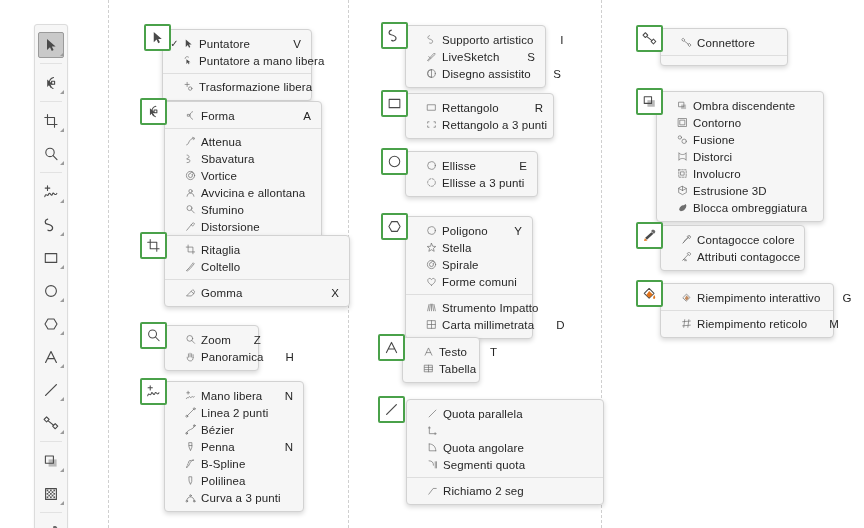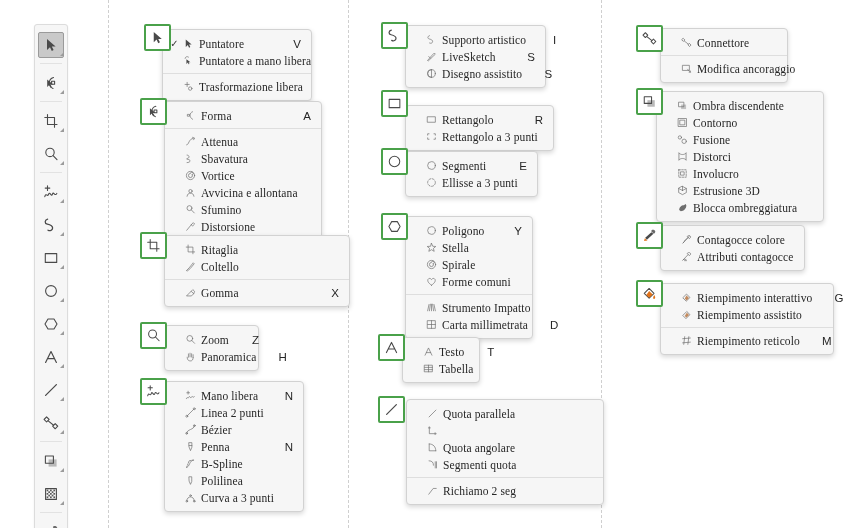--- a/index.html
+++ b/index.html
@@ -97,21 +97,20 @@
   .row .ic{
     width:16px;flex:0 0 16px;
     display:flex;align-items:center;justify-content:center;
   }
   .row .lbl{
     flex:1 1 auto;
     font-size:11.5px;
     color:#262626;
     padding-left:3px;
     letter-spacing:.01em;
-    font-family:Liberation Serif, serif;
   }
   .row .key{
     flex:0 0 auto;
     font-size:11.5px;
     color:#262626;
     padding-left:22px;
     text-align:right;
     min-width:8px;
   }
   .sep{height:1px;background:#dedede;margin:4px 0;}
@@ -633,21 +632,21 @@
       </div>
     </div>
   </div>
 
   <div class="group" style="left:381px;top:90px">
     <div class="grp-icon">
       <svg width="15" height="15" viewBox="0 0 16 16">
           <rect class="st" x="2.3" y="3.6" width="11.4" height="8.8"></rect>
         </svg>
     </div>
-    <div class="panel" style="left:24px;top:15px;width:149px">
+    <div class="panel" style="left:24px;top:3px;width:149px">
       <div class="row">
         <span class="chk"></span>
         <span class="ic">
             <svg width="11" height="11" viewBox="0 0 16 16">
               <rect class="stm" x="2.4" y="4" width="11.2" height="8"></rect>
             </svg>
           </span>
         <span class="lbl">Rettangolo</span>
         <span class="key">R</span>
       </div>
@@ -671,21 +670,21 @@
         </svg>
     </div>
     <div class="panel" style="left:24px;top:3px;width:133px">
       <div class="row">
         <span class="chk"></span>
         <span class="ic">
             <svg width="11" height="11" viewBox="0 0 16 16">
               <circle class="stm" cx="8" cy="8" r="5.6"></circle>
             </svg>
           </span>
-        <span class="lbl">Segmenti</span>
+        <span class="lbl">Ellisse</span>
         <span class="key">E</span>
       </div>
       <div class="row">
         <span class="chk"></span>
         <span class="ic">
             <svg width="11" height="11" viewBox="0 0 16 16">
               <circle class="stm" cx="8" cy="8" r="5.6" style="stroke-dasharray:3.2 2.2"></circle>
             </svg>
           </span>
         <span class="lbl">Ellisse a 3 punti</span>
@@ -876,31 +875,20 @@
             <svg width="11" height="11" viewBox="0 0 16 16">
               <rect class="stm" x="2" y="2.8" width="3" height="3" transform="rotate(45 3.5 4.3)"></rect>
               <rect class="stm" x="11" y="10.2" width="3" height="3" transform="rotate(45 12.5 11.7)"></rect>
               <path class="stm" d="M5 6 L11 10.6"></path>
             </svg>
           </span>
         <span class="lbl">Connettore</span>
         <span class="key"></span>
       </div>
       <div class="sep"></div>
-      <div class="row">
-        <span class="chk"></span>
-        <span class="ic">
-            <svg width="11" height="11" viewBox="0 0 16 16">
-              <rect class="stm" x="2.6" y="3.4" width="9.6" height="7.4"></rect>
-              <path class="stm" d="M9.6 9 L13.6 13.4 M11.8 13.4 H13.6 V11.6"></path>
-            </svg>
-          </span>
-        <span class="lbl">Modifica ancoraggio</span>
-        <span class="key"></span>
-      </div>
     </div>
   </div>
 
   <div class="group" style="left:636px;top:88px">
     <div class="grp-icon">
       <svg width="15" height="15" viewBox="0 0 16 16">
         <rect x="5.8" y="6.6" width="7.8" height="7" fill="#b9b9b9"></rect>
         <rect class="st" x="2.4" y="3" width="7.8" height="7" fill="#ffffff"></rect>
       </svg>
     </div>
@@ -1029,31 +1017,20 @@
         <span class="chk"></span>
         <span class="ic">
             <svg width="11" height="11" viewBox="0 0 16 16">
               <path class="stm" d="M3 8 L8 3 L13 8 L8 13 Z"></path>
               <path fill="#c28a5e" stroke="none" d="M8 5 L11.6 8.6 L8 12.2 L5.4 9.6 Z"></path>
             </svg>
           </span>
         <span class="lbl">Riempimento interattivo</span>
         <span class="key">G</span>
       </div>
-      <div class="row">
-        <span class="chk"></span>
-        <span class="ic">
-            <svg width="11" height="11" viewBox="0 0 16 16">
-              <path class="stm" d="M3 9 L8.4 3.6 L13 8.2 L7.6 13.6 Z"></path>
-              <path fill="#c28a5e" stroke="none" d="M8.4 5.4 L11.8 8.8 L7.8 12.4 L5.4 10 Z"></path>
-            </svg>
-          </span>
-        <span class="lbl">Riempimento assistito</span>
-        <span class="key"></span>
-      </div>
       <div class="sep"></div>
       <div class="row">
         <span class="chk"></span>
         <span class="ic">
             <svg width="11" height="11" viewBox="0 0 16 16">
               <path class="stm" d="M5.4 2.4 L4 13.6 M11.4 2.4 L10 13.6 M2.4 5.4 L13.6 4.4 M2.4 11.4 L13.6 10.4"></path>
             </svg>
           </span>
         <span class="lbl">Riempimento reticolo</span>
         <span class="key">M</span>

